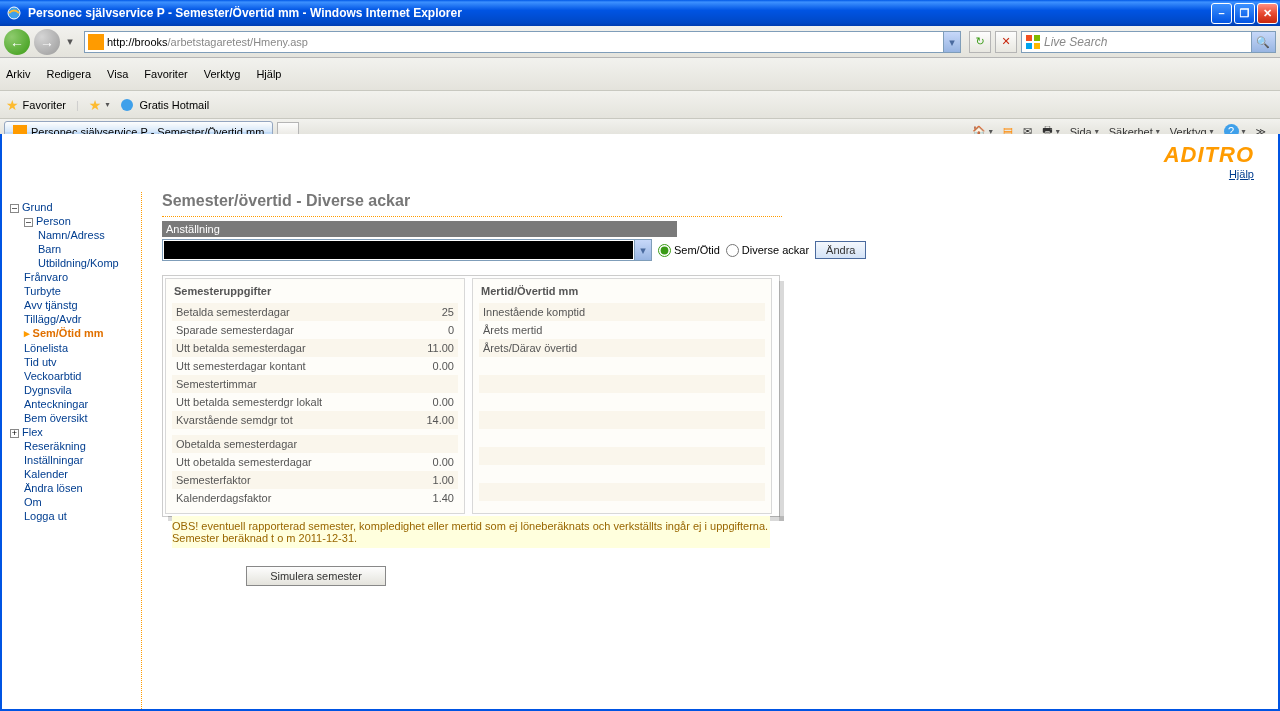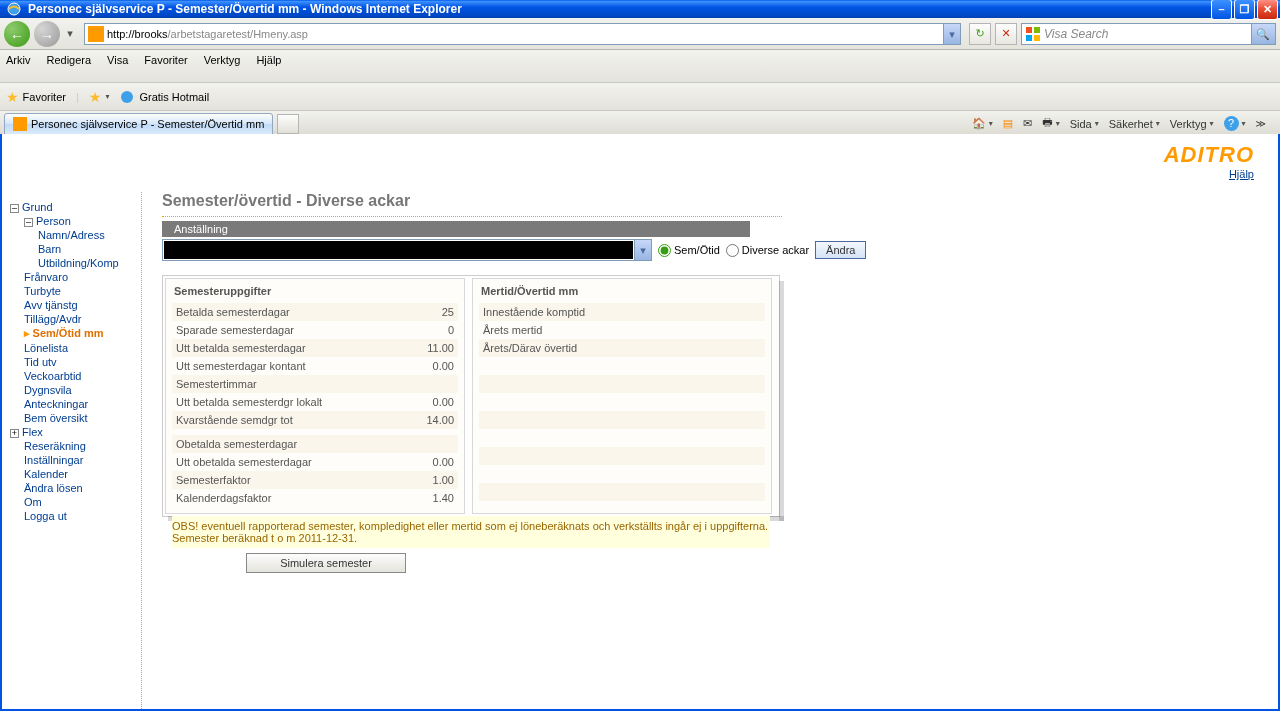--- a/index.html
+++ b/index.html
@@ -1,17 +1,17 @@
 <!DOCTYPE html>
 <html><head>
 <meta charset="utf-8">
 <style>
 *{box-sizing:border-box;margin:0;padding:0;font-family:Tahoma,Arial,sans-serif;font-size:11px}
 body{background:#fff;overflow:hidden}
-.titlebar{height:18px;background:linear-gradient(to bottom,#0058e6 0%,#3d91ff 8%,#0054e3 40%,#0048c5 88%,#003db0 100%);display:flex;align-items:center;color:#fff;padding:0 2px}
+.titlebar{height:26px;background:linear-gradient(to bottom,#0058e6 0%,#3d91ff 8%,#0054e3 40%,#0048c5 88%,#003db0 100%);display:flex;align-items:center;color:#fff;padding:0 2px}
 .titlebar .ie-icon{width:16px;height:16px;margin:0 4px;display:inline-block}
 .titlebar .title{flex:1;font-weight:bold;font-size:12px;padding-left:2px}
 .winbtns{display:flex;gap:2px}
 .winbtn{width:21px;height:21px;border:1px solid #fff;border-radius:3px;display:flex;align-items:center;justify-content:center;font-weight:bold;font-size:11px;color:#fff}
 .winbtn.min,.winbtn.max{background:linear-gradient(to bottom,#3d91ff,#0054e3)}
 .winbtn.close{background:linear-gradient(to bottom,#ff8f83,#e74b32,#c8280e)}
 .navbar{height:32px;background:linear-gradient(to bottom,#f2f2ee,#e4e3dc);border-bottom:1px solid #b5b5b5;display:flex;align-items:center;padding:0 4px;gap:4px}
 .navbtn{width:26px;height:26px;border-radius:50%;display:flex;align-items:center;justify-content:center;color:#fff;font-size:14px}
 .navbtn.back{background:radial-gradient(circle at 30% 30%,#8ecb6d,#3a9b15)}
 .navbtn.fwd{background:radial-gradient(circle at 30% 30%,#d5d5d5,#9a9a9a)}
@@ -19,21 +19,21 @@
 .addrbar{flex:1;display:flex;align-items:center;border:1px solid #7f9db9;background:#fff;height:22px;margin:0 4px}
 .addr-icon{width:16px;height:16px;margin:0 3px;background:#ff9b00;display:inline-block}
 .addrtext{flex:1;color:#888;font-size:12px}
 .addrtext .dark{color:#000}
 .addrdrop{width:17px;text-align:center;background:linear-gradient(to bottom,#c7d8f9,#98b5e2);border-left:1px solid #7f9db9;height:100%;line-height:20px;color:#4a6a9e}
 .iconbtn{width:22px;height:22px;border:1px solid #b5b5b5;display:flex;align-items:center;justify-content:center;background:linear-gradient(to bottom,#fdfdfd,#e8e7e0)}
 .searchbox{width:255px;display:flex;align-items:center;border:1px solid #7f9db9;background:#fff;height:22px}
 .search-icon{width:16px;height:16px;margin:0 3px;display:inline-block}
 .searchtext{flex:1;color:#888;font-style:italic;font-size:12px}
 .searchbtn{width:24px;text-align:center;background:linear-gradient(to bottom,#c7d8f9,#98b5e2);border-left:1px solid #7f9db9;height:100%;line-height:20px}
-.menubar{height:16px;background:linear-gradient(to bottom,#f2f2ee,#e4e3dc);border-bottom:1px solid #c8c8c0;display:flex;align-items:flex-end;padding:16px 6px;gap:16px}
+.menubar{height:16px;background:linear-gradient(to bottom,#f2f2ee,#e4e3dc);border-bottom:1px solid #c8c8c0;display:flex;align-items:center;padding:16px 6px;gap:16px}
 .menubar span{color:#000}
 .favbar{height:28px;background:linear-gradient(to bottom,#f2f2ee,#e4e3dc);border-bottom:1px solid #c8c8c0;display:flex;align-items:center;padding:0 6px;gap:10px}
 .fav-item{display:flex;align-items:center;gap:4px}
 .star-icon{color:#fdbb30;font-size:14px}
 .tabbar{height:26px;background:linear-gradient(to bottom,#f2f2ee,#dcdbd3);border-bottom:1px solid #b5b5b5;display:flex;align-items:center;padding:0 4px}
 .tab{height:22px;border:1px solid #94a6c0;background:linear-gradient(to bottom,#fdfefe,#d4e6f9 50%,#c0daf6 51%,#d9eafc);border-radius:3px 3px 0 0;display:flex;align-items:center;padding:0 8px;gap:4px;max-width:300px}
 .tab-icon{width:14px;height:14px;background:#ff9b00;display:inline-block}
 .newtab{width:22px;height:20px;border:1px solid #b5b5b5;margin-left:4px;background:linear-gradient(to bottom,#fdfdfd,#e1e0d8)}
 .tabbar-right{margin-left:auto;display:flex;align-items:center;gap:10px;padding-right:10px}
 .tabbar-right .item{display:flex;align-items:center;gap:3px;color:#333}
@@ -47,41 +47,41 @@
 .tree{list-style:none}
 .tree li{padding:1px 0;color:#003d8f;white-space:nowrap}
 .tree .pm{display:inline-block;width:9px;height:9px;border:1px solid #888;text-align:center;line-height:7px;font-size:9px;margin-right:3px;color:#000;background:#fff}
 .tree .lvl1{padding-left:14px}
 .tree .lvl2{padding-left:28px}
 .tree .active{color:#e07000;font-weight:bold}
 .tree .active::before{content:"▸ ";color:#ff9b00}
 .main{flex:1;padding:0 20px}
 .page-title{font-family:Verdana,Arial;font-size:16px;font-weight:bold;color:#777;margin-bottom:6px}
 .hr-dot{border-top:1px dotted #ff9b00;margin-bottom:4px;width:620px}
-.sectionhdr{background:#7a7a7a;color:#fff;padding:2px 12px;width:588px;font-size:11px}
+.sectionhdr{background:#7a7a7a;color:#fff;padding:2px 4px;width:515px;font-size:11px}
 .controls{display:flex;align-items:center;gap:6px;margin-top:2px}
 .combo{width:490px;height:22px;border:1px solid #7f9db9;display:flex;background:#fff}
 .combo-val{flex:1;background:#000;margin:1px}
 .combo-drop{width:17px;background:linear-gradient(to bottom,#c7d8f9,#98b5e2);text-align:center;line-height:20px;color:#4a6a9e;border-left:1px solid #7f9db9}
 .radio{display:flex;align-items:center;gap:3px}
 .radio input{accent-color:#3a9b15}
 .btn{border:1px solid #4a6a9e;background:linear-gradient(to bottom,#f4f8fd,#d4e3f7);padding:2px 10px;color:#333;font-size:11px}
 .panels{display:flex;gap:7px;margin-top:14px;border:1px solid #ccc;padding:2px;width:618px;background:#fefefe;position:relative}
 .panel{border:1px solid #d8d8d8;width:300px;background:#fefdf9}
 .panel-title{font-weight:bold;padding:6px 8px;color:#555;font-size:11px}
 .rows{padding:0 6px 6px}
 .row{display:flex;padding:3px 4px;color:#555}
 .row:nth-child(odd){background:#faf6ec}
 .row:nth-child(even){background:#fefdf9}
 .row .k{flex:1}
 .row .v{text-align:right;min-width:50px}
 .note{background:#ffffdd;color:#996600;padding:4px 0;width:598px;margin:2px 0 0 0;font-size:11px}
 .panelshadow{position:absolute;right:-5px;top:5px;bottom:-5px;width:5px;background:rgba(0,0,0,.15)}
 .panelshadow2{position:absolute;left:5px;right:-5px;bottom:-5px;height:5px;background:rgba(0,0,0,.15)}
-.sim-btn{margin-top:5px;margin-left:84px;width:160px;text-align:center;border:1px solid #888;background:linear-gradient(to bottom,#fdfdfd,#e4e3dc);padding:3px 0;color:#333}
+.sim-btn{margin-top:18px;margin-left:84px;width:140px;text-align:center;border:1px solid #888;background:linear-gradient(to bottom,#fdfdfd,#e4e3dc);padding:3px 0;color:#333}
 .small-icon{width:16px;height:16px;display:inline-block}
 </style>
 </head>
 <body>
 
 <div class="titlebar">
   <span class="ie-icon">
     <svg viewBox="0 0 16 16">
         <circle cx="8" cy="8" r="6" fill="#3fa0ea" stroke="#fff"></circle>
         <path d="M3 8 Q8 3 13 8" stroke="#fdbb30" fill="none" stroke-width="2"></path>
@@ -108,21 +108,21 @@
   <div class="iconbtn" style="color:#c8280e">✕</div>
   <div class="searchbox">
     <span class="search-icon">
       <svg viewBox="0 0 16 16">
           <rect x="1" y="1" width="6" height="6" fill="#f25022"></rect>
           <rect x="9" y="1" width="6" height="6" fill="#7fba00"></rect>
           <rect x="1" y="9" width="6" height="6" fill="#00a4ef"></rect>
           <rect x="9" y="9" width="6" height="6" fill="#ffb900"></rect>
         </svg>
     </span>
-    <span class="searchtext">Visa Search</span>
+    <span class="searchtext">Live Search</span>
     <div class="searchbtn">🔍</div>
   </div>
 </div>
 
 <div class="menubar">
   <span>Arkiv</span>
   <span>Redigera</span>
   <span>Visa</span>
   <span>Favoriter</span>
   <span>Verktyg</span>

